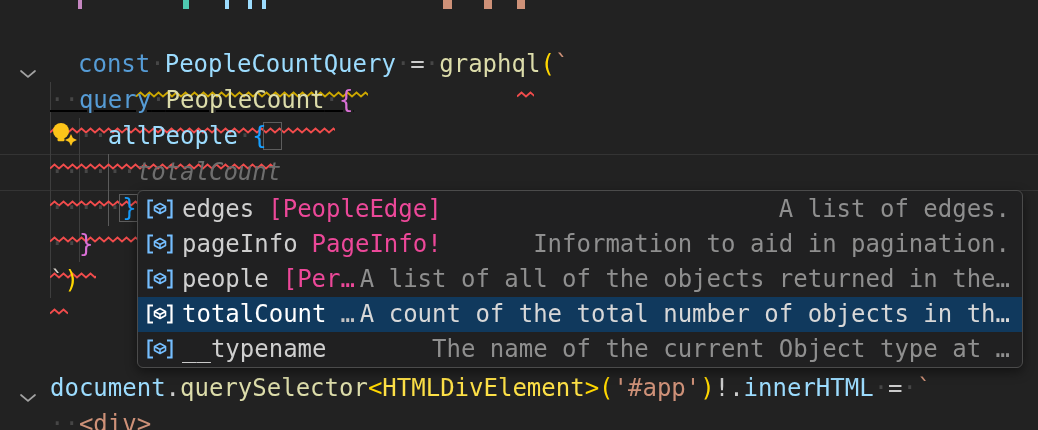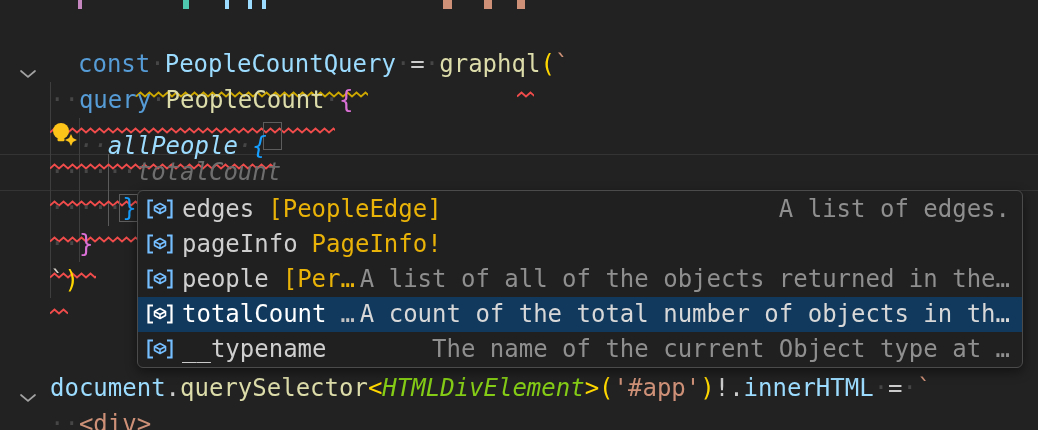--- a/index.html
+++ b/index.html
@@ -5,21 +5,21 @@
   html,body{margin:0;padding:0;background:#222222;}
   .stage{position:relative;width:1038px;height:430px;overflow:hidden;background:#222222;
          font-family:"DejaVu Sans Mono","Liberation Mono",monospace;font-size:24px;}
 
   
   .line{position:absolute;left:0;width:1038px;height:36px;line-height:36px;white-space:pre;
         padding-left:50px;box-sizing:border-box;z-index:3;}
   .tok-kw{color:#569CD6;}
   .tok-var{color:#9CDCFE;}
   .tok-fn{color:#DCDCAA;}
-  .tok-type{color:#84cc16;font-style:italic;}
+  .tok-type{color:#fde047;}
   .tok-str{color:#CE9178;}
   .tok-pun{color:#CCCCCC;}
   .tok-b1{color:#FFD700;}
   .tok-b2{color:#DA70D6;}
   .tok-b3{color:#179FFF;}
   .tok-ws{color:#464646;}
   .tok-wsh{color:transparent;}
   .tok-ghost{color:#6e6e6e;font-style:italic;}
   .tok-tpl{color:#d6d0c8;}
 
@@ -38,43 +38,43 @@
   
   .suggest{position:absolute;left:137px;top:190px;width:886px;height:178px;box-sizing:border-box;
            background:#202021;border:1px solid #4b4b4b;border-radius:6px;z-index:10;
            box-shadow:0 4px 12px rgba(0,0,0,0.45);display:flex;flex-direction:column;overflow:hidden;}
   .sg-row{display:flex;align-items:center;height:35.2px;padding:0 12px 0 7px;cursor:pointer;}
   .sg-row.selected{background:#10395D;}
   .sg-icon{color:#75BEFF;flex:0 0 auto;margin-right:7px;display:flex;align-items:center;}
   .sg-row.selected .sg-icon{color:#ffffff;}
   .sg-label{color:#cfcfcf;}
   .sg-row.selected .sg-label{color:#ffffff;}
-  .sg-detail{color:#eab308;margin-left:14px;}
+  .sg-detail{color:#ec4899;margin-left:14px;}
   .sg-row.selected .sg-detail{color:#c2c2c2;}
   .sg-desc{color:#8f8f8f;margin-left:auto;white-space:pre;}
   .sg-row.selected .sg-desc{color:#d8d8d8;text-align:right;}
 </style>
 </head>
 <body>
 
 <div class="stage">
 
   <div class="cur-line"></div>
 
   <div class="guide" style="left:50px;top:82px;height:216px;"></div>
   <div class="guide" style="left:79px;top:118px;height:144px;"></div>
   <div class="guide active" style="left:108px;top:154px;height:72px;"></div>
 
   <div id="lines">
       <div class="line" style="top: 46px; margin-left: 28px;"><span class="tok-kw">const</span><span class="tok-ws">·</span><span class="tok-var">PeopleCountQuery</span><span class="tok-ws">·</span><span class="tok-pun">=</span><span class="tok-ws">·</span><span class="tok-fn">graphql</span><span class="tok-b1">(</span><span class="tok-str">`</span></div>
       <div class="fold" style="left: 19px; top: 58px;"><svg width="18" height="12" viewBox="0 0 18 12">
           <polyline points="2,3 9,9 16,3" fill="none" stroke="#a3a3a3" stroke-width="1.7" stroke-linecap="round"></polyline>
         </svg></div>
-      <div class="line" style="top: 82px;"><span class="tok-ws">··</span><span class="tok-kw">query</span><span class="tok-ws">·</span><span class="tok-fn">PeopleCount</span><span class="tok-ws">·</span><span class="tok-b2">{</span></div>
-      <div class="line" style="top: 128px; font-style: italic;"><span class="tok-wsh">  </span><span class="tok-ws">··</span><span class="tok-var">allPeople</span><span class="tok-ws">·</span><span class="tok-b3">{</span></div>
+      <div class="line" style="top: 82px; text-decoration: underline;"><span class="tok-ws">··</span><span class="tok-kw">query</span><span class="tok-ws">·</span><span class="tok-fn">PeopleCount</span><span class="tok-ws">·</span><span class="tok-b2">{</span></div>
+      <div class="line" style="top: 118px;"><span class="tok-wsh">  </span><span class="tok-ws">··</span><span class="tok-var">allPeople</span><span class="tok-ws">·</span><span class="tok-b3">{</span></div>
       <div class="line" style="top: 154px;"><span class="tok-ws">······</span><span class="tok-ghost">totalCount</span></div>
       <div class="line" style="top: 190px;"><span class="tok-ws">·····</span><span class="tok-b3">}</span></div>
       <div class="line" style="top: 226px;"><span class="tok-ws">··</span><span class="tok-b2">}</span></div>
       <div class="line" style="top: 262px;"><span class="tok-tpl">`</span><span class="tok-b1">)</span></div>
       <div class="line" style="top: 298px;"></div>
       <div class="line" style="top: 334px;"></div>
       <div class="line" style="top: 370px;"><span class="tok-var">document</span><span class="tok-pun">.</span><span class="tok-fn">querySelector</span><span class="tok-b1">&lt;</span><span class="tok-type">HTMLDivElement</span><span class="tok-b1">&gt;</span><span class="tok-b1">(</span><span class="tok-str">'#app'</span><span class="tok-b1">)</span><span class="tok-pun">!</span><span class="tok-pun">.</span><span class="tok-var">innerHTML</span><span class="tok-ws">·</span><span class="tok-pun">=</span><span class="tok-ws">·</span><span class="tok-str">`</span></div>
       <div class="fold" style="left: 19px; top: 382px;"><svg width="18" height="12" viewBox="0 0 18 12">
           <polyline points="2,3 9,9 16,3" fill="none" stroke="#a3a3a3" stroke-width="1.7" stroke-linecap="round"></polyline>
         </svg></div>
@@ -142,20 +142,21 @@
       <div class="sg-row">
         <span class="sg-icon">
           <svg width="30" height="22" viewBox="0 0 30 22">
             <path d="M8 2.5 H3.5 V19.5 H8" fill="none" stroke="currentColor" stroke-width="2.2"></path>
             <path d="M22 2.5 H26.5 V19.5 H22" fill="none" stroke="currentColor" stroke-width="2.2"></path>
             <path d="M9.5 8.5 L15 5.5 L20.5 8.5 L15 11.5 Z M9.5 8.5 V12.5 L15 15.5 V11.5 M20.5 8.5 V12.5 L15 15.5" fill="none" stroke="currentColor" stroke-width="1.6" stroke-linejoin="round"></path>
           </svg>
         </span>
         <span class="sg-label">pageInfo</span>
         <span class="sg-detail">PageInfo!</span>
+        <span class="sg-desc">Information to aid in pagination.</span>
       </div>
       <div class="sg-row">
         <span class="sg-icon">
           <svg width="30" height="22" viewBox="0 0 30 22">
             <path d="M8 2.5 H3.5 V19.5 H8" fill="none" stroke="currentColor" stroke-width="2.2"></path>
             <path d="M22 2.5 H26.5 V19.5 H22" fill="none" stroke="currentColor" stroke-width="2.2"></path>
             <path d="M9.5 8.5 L15 5.5 L20.5 8.5 L15 11.5 Z M9.5 8.5 V12.5 L15 15.5 V11.5 M20.5 8.5 V12.5 L15 15.5" fill="none" stroke="currentColor" stroke-width="1.6" stroke-linejoin="round"></path>
           </svg>
         </span>
         <span class="sg-label">people</span>

